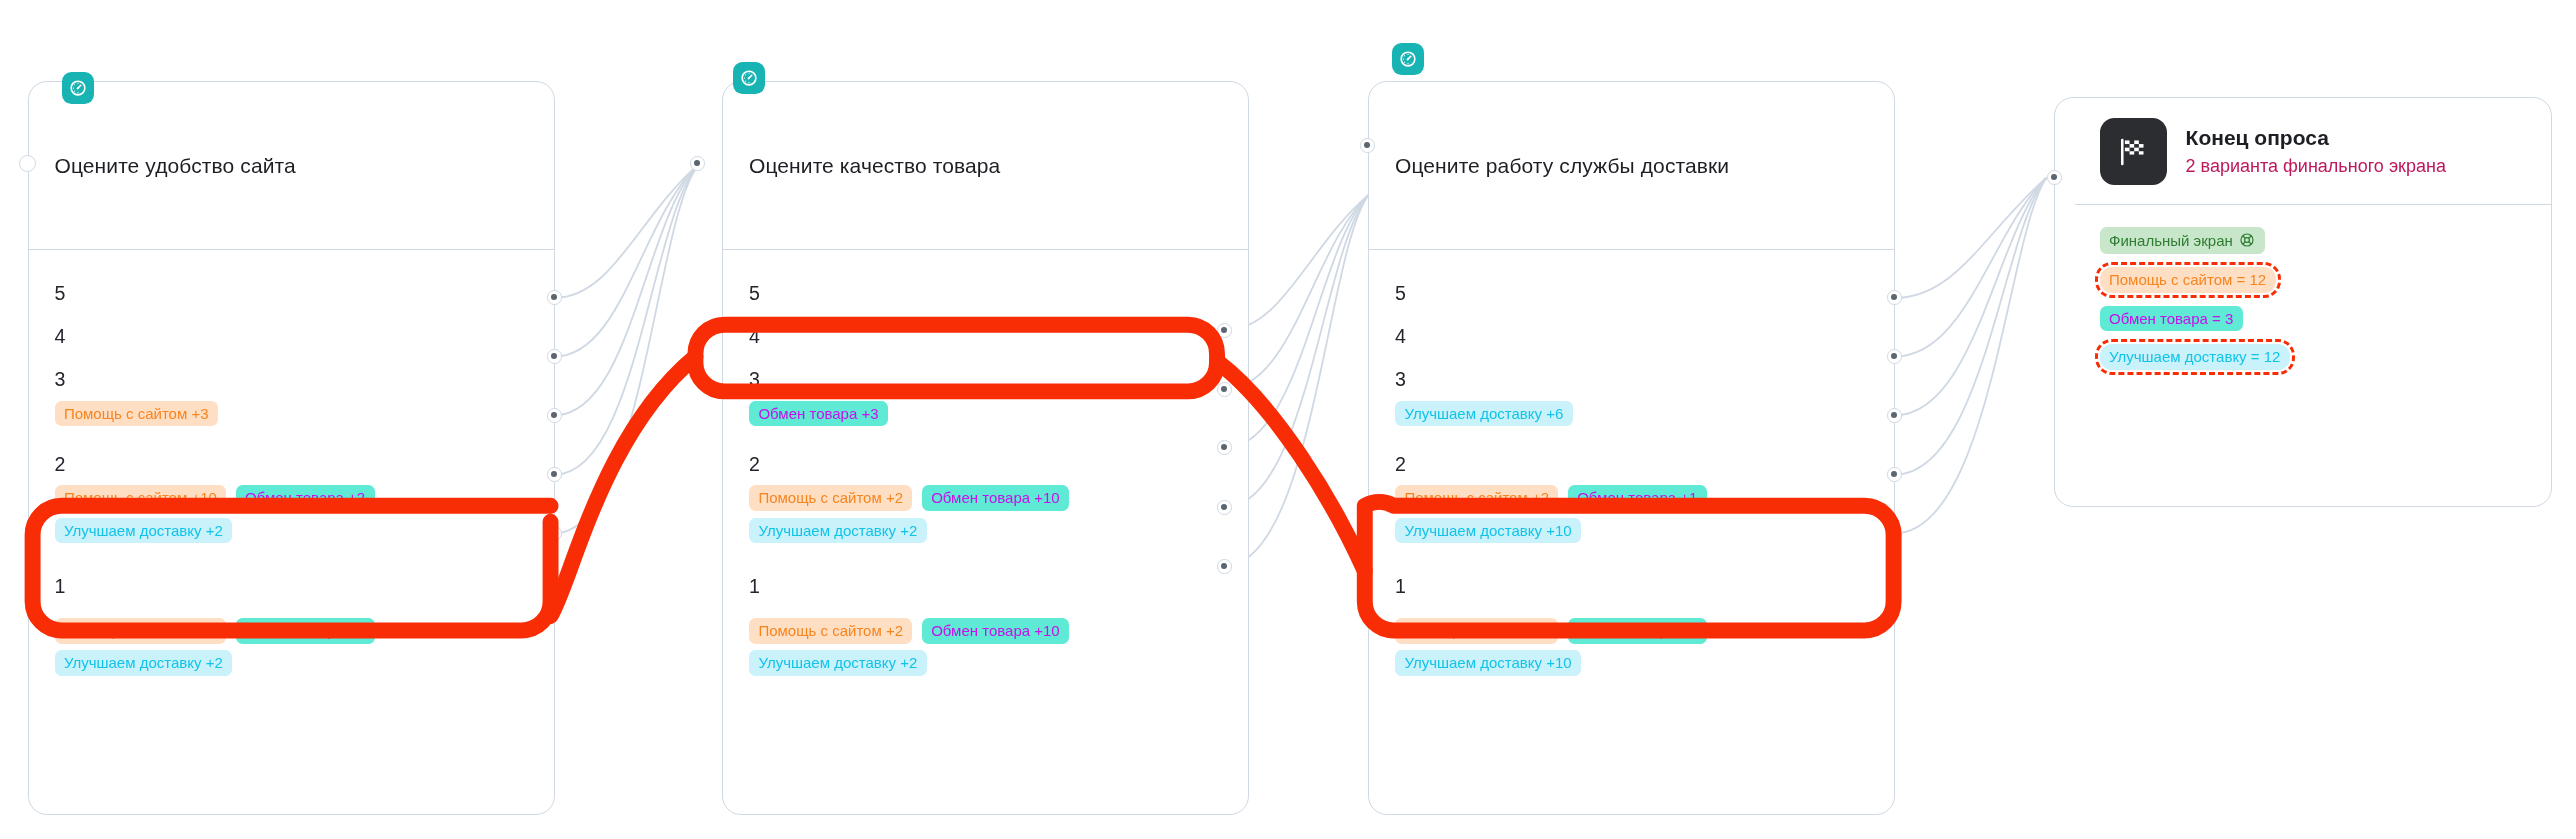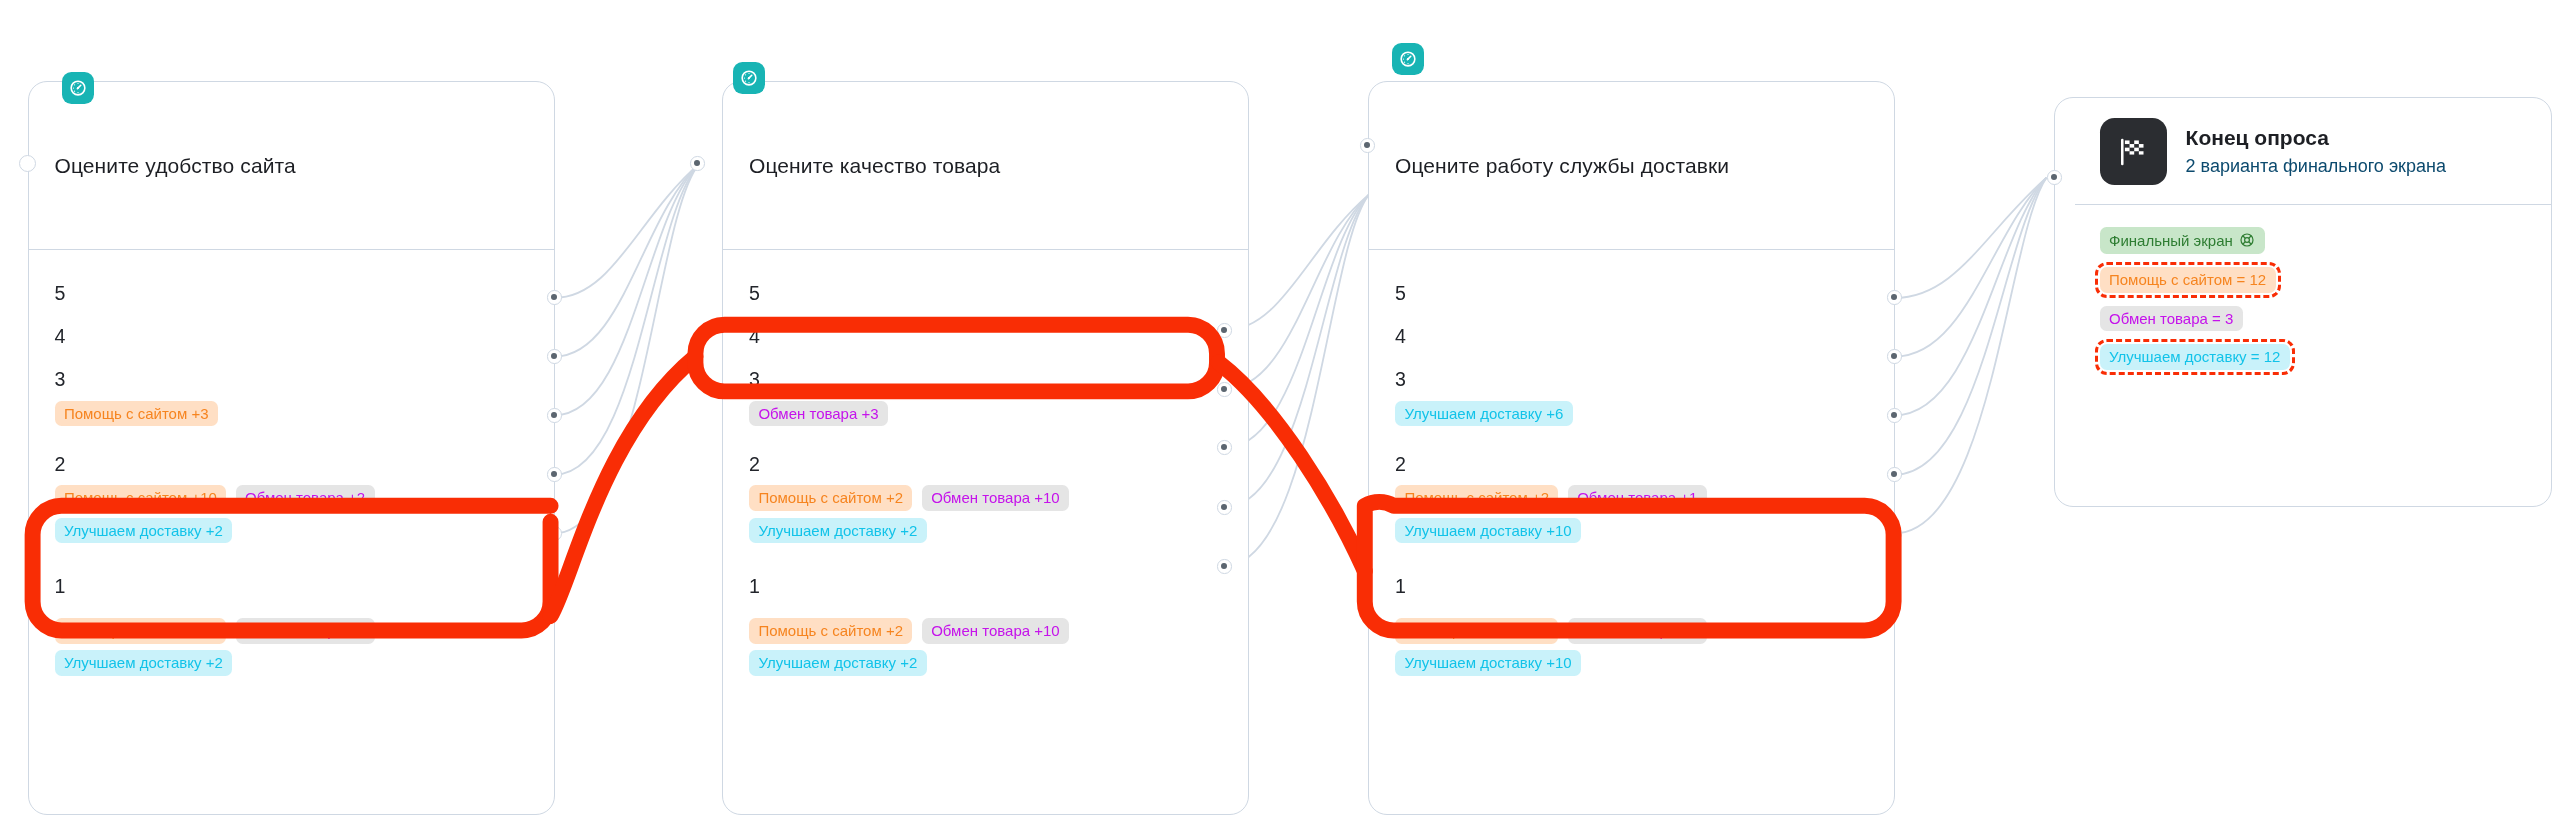--- a/index.html
+++ b/index.html
@@ -84,28 +84,28 @@
   .tag {
     display: inline-flex;
     align-items: center;
     border-radius: 6.5px;
     font-size: 15px;
     padding: 5px 9.4px 5.8px 9.4px;
     line-height: 1;
     white-space: nowrap;
   }
   .tag.orange { background: #FFDFC4; color: #F6841F; }
-  .tag.purple { background: #e5e5e5; color: #C513EB; }
+  .tag.purple { background: #5eead4; color: #C513EB; }
   .tag.cyan   { background: #C9F2FA; color: #12C3E9; }
   .tag.green  { background: #C8E6C9; color: #2E7D32; gap: 6.5px; }
 
   .tag.dashed {
     outline: 3.6px dashed #F92D05;
     outline-offset: 2.2px;
-    border-radius: 7px;
+    border-radius: 12px;
   }
 
   
   .endcard {
     position: absolute;
     background: #ffffff;
     border: 1.4px solid #cfd8e3;
     border-radius: 19px;
     z-index: 3;
   }
@@ -124,21 +124,21 @@
     flex: 0 0 auto;
   }
   .end-title {
     font-size: 21px;
     color: #1d1f24;
     font-weight: 700;
     margin-bottom: 6.5px;
   }
   .end-sub {
     font-size: 18px;
-    color: #0c4a6e;
+    color: #be185d;
   }
   .end-body {
     padding: 22px 24.6px 22px 24.6px;
     display: flex;
     flex-direction: column;
     gap: 13px;
     align-items: flex-start;
   }
 
   

